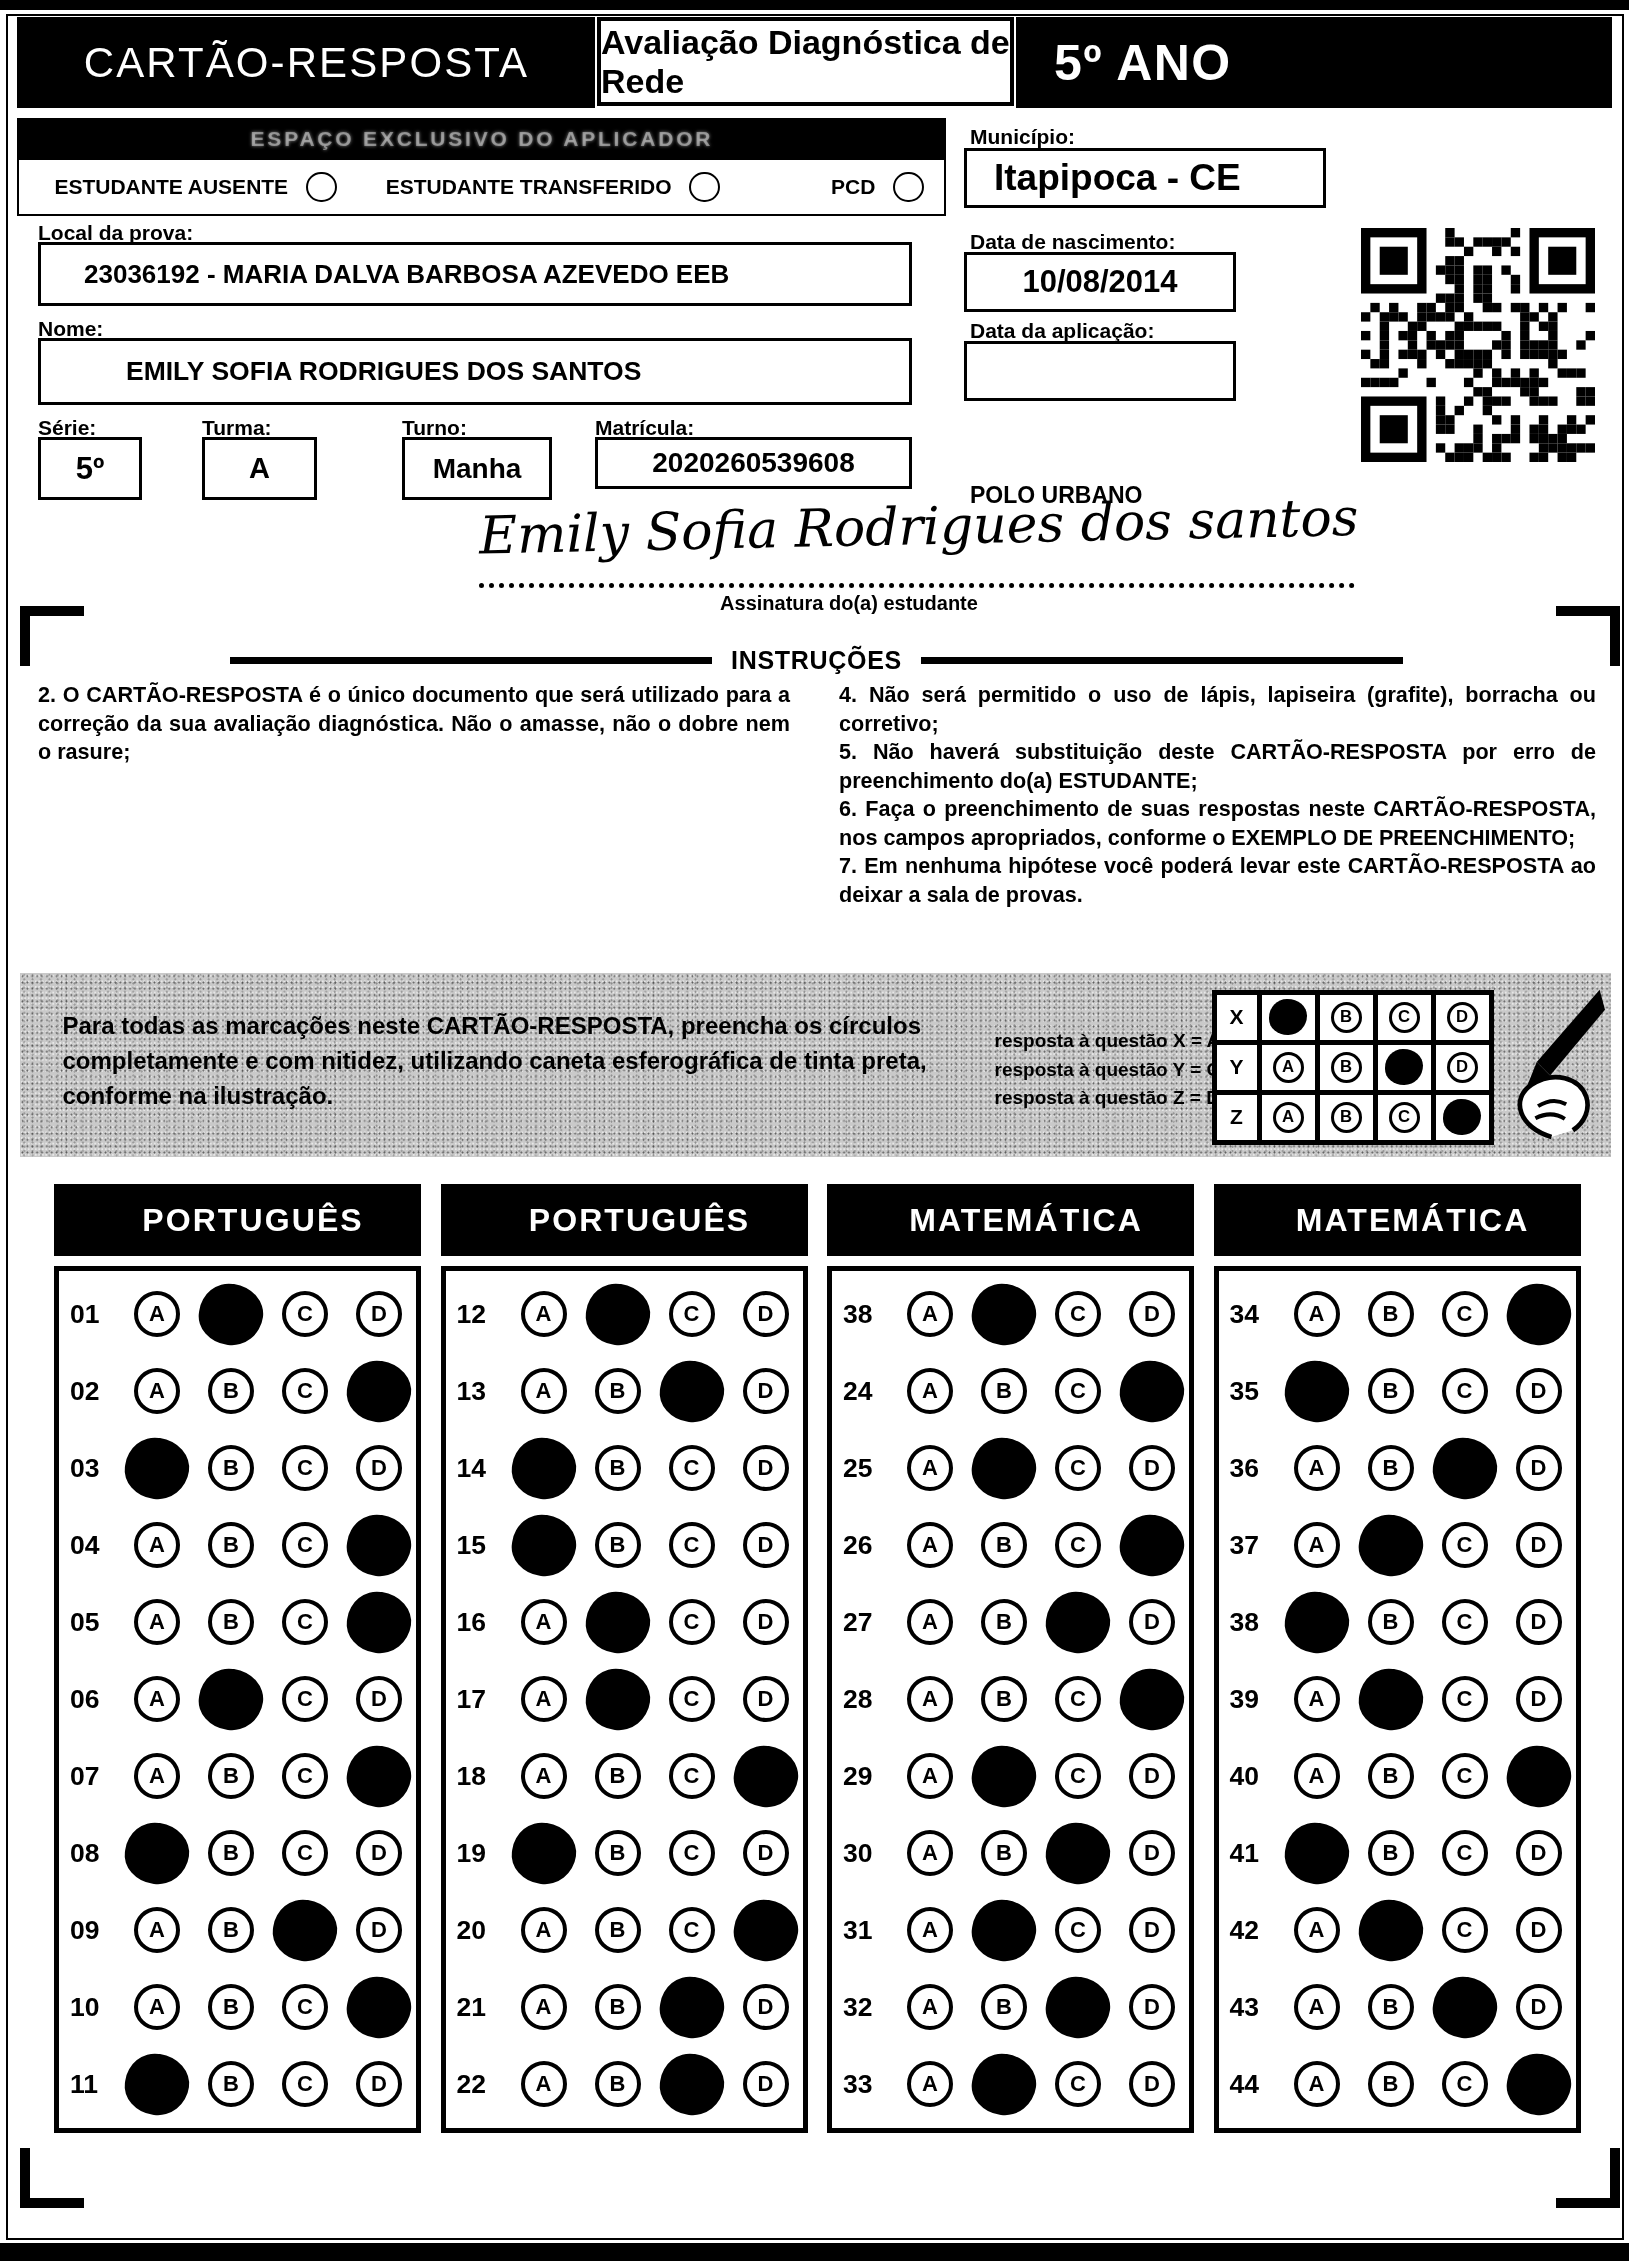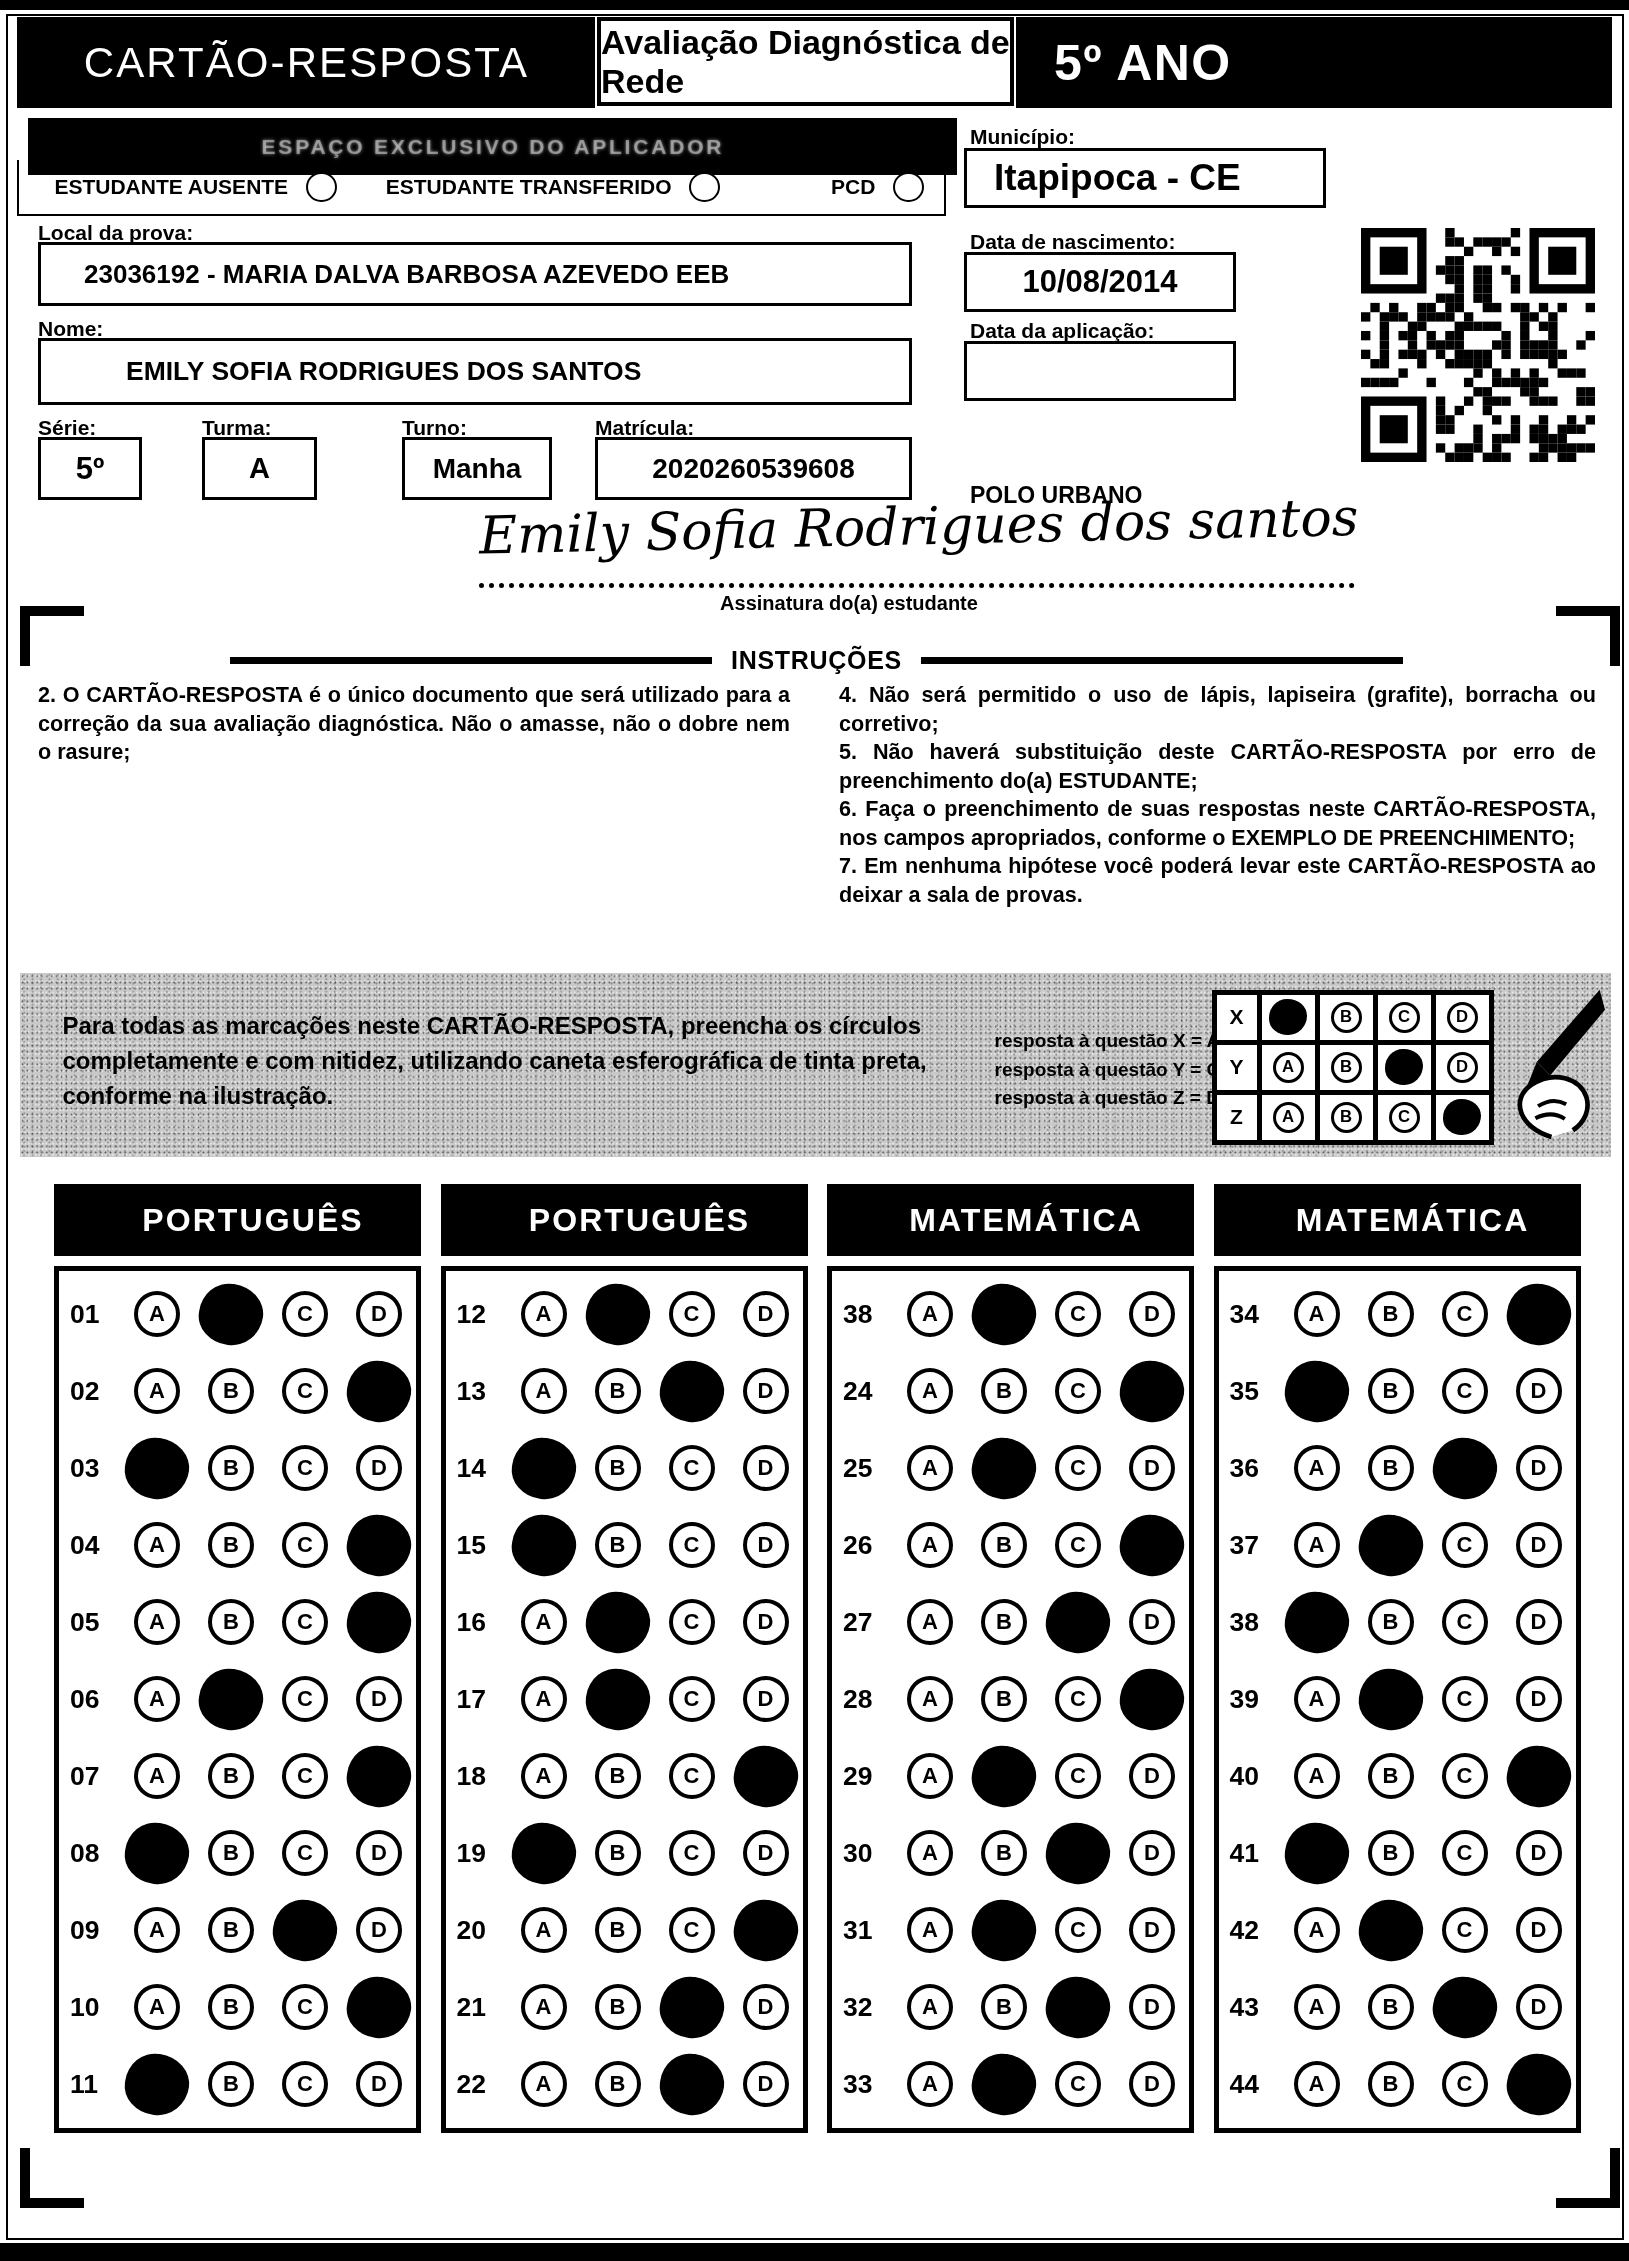--- a/index.html
+++ b/index.html
@@ -11,38 +11,38 @@
 
   
   .hdr-left{position:absolute;left:17.4px;top:17.4px;width:578px;height:91px;background:#000;color:#fff;
             display:flex;align-items:center;justify-content:center;font-size:42px;letter-spacing:2.1px;}
   .hdr-center{position:absolute;left:597px;top:17.4px;width:409px;height:81px;background:#fff;border:4.9px solid #000;
             display:flex;align-items:center;justify-content:center;font-size:34px;font-weight:bold;}
   .hdr-right{position:absolute;left:1016px;top:17.4px;width:596px;height:91px;background:#000;color:#fff;
             display:flex;align-items:center;font-size:50px;font-weight:bold;padding-left:38px;box-sizing:border-box;letter-spacing:1.4px;}
 
   
-  .applicator-bar{position:absolute;left:17.4px;top:118px;width:929px;height:57px;background:#000;
+  .applicator-bar{position:absolute;left:17.4px;top:118px;width:929px;height:42px;background:#000;
             display:flex;align-items:center;justify-content:center;color:rgba(255,255,255,.42);
-            font-size:21px;font-weight:bold;letter-spacing:2.8px;text-shadow:0 0 3.5px rgba(255,255,255,.55);margin-left:11px;}
+            font-size:21px;font-weight:bold;letter-spacing:2.8px;text-shadow:0 0 3.5px rgba(255,255,255,.55);}
   .status-row{position:absolute;left:17.4px;top:160px;width:929px;height:56px;border:2.8px solid #000;border-top:none;
             box-sizing:border-box;display:flex;align-items:center;}
   .status-item{display:flex;align-items:center;}
   .status-label{font-size:21px;font-weight:bold;}
   .status-circle{width:26.5px;height:26.5px;border:2.8px solid #000;border-radius:50%;margin-left:18px;background:#fff;}
 
   .lbl{position:absolute;font-size:21px;font-weight:bold;}
   .fbox{position:absolute;border:3.5px solid #000;background:#fff;display:flex;align-items:center;
         font-weight:bold;box-sizing:border-box;}
   .local-box{left:38px;top:242px;width:874px;height:64px;font-size:26px;padding-left:43px;}
   .nome-box{left:38px;top:338px;width:874px;height:67px;font-size:26.5px;padding-left:85px;}
   .serie-box{left:38px;top:437px;width:104px;height:63px;font-size:31px;justify-content:center;}
   .turma-box{left:202px;top:437px;width:115px;height:63px;font-size:29px;justify-content:center;}
   .turno-box{left:402px;top:437px;width:150px;height:63px;font-size:28px;justify-content:center;}
-  .matricula-box{left:595px;top:437px;width:317px;height:63px;font-size:28px;justify-content:center;}
+  .matricula-box{left:595px;top:437px;width:317px;height:52px;font-size:28px;justify-content:center;}
 
   
   .municipio-box{left:964px;top:148px;width:362px;height:60px;font-size:37px;padding-left:27px;}
   .nascimento-box{left:964px;top:252px;width:272px;height:60px;font-size:31px;justify-content:center;}
   .aplicacao-box{left:964px;top:341px;width:272px;height:60px;font-size:29px;justify-content:center;}
   .polo{position:absolute;left:970px;top:482px;font-size:23px;font-weight:bold;}
 
   .qr{position:absolute;left:1361px;top:228px;width:234px;height:234px;}
 
   

